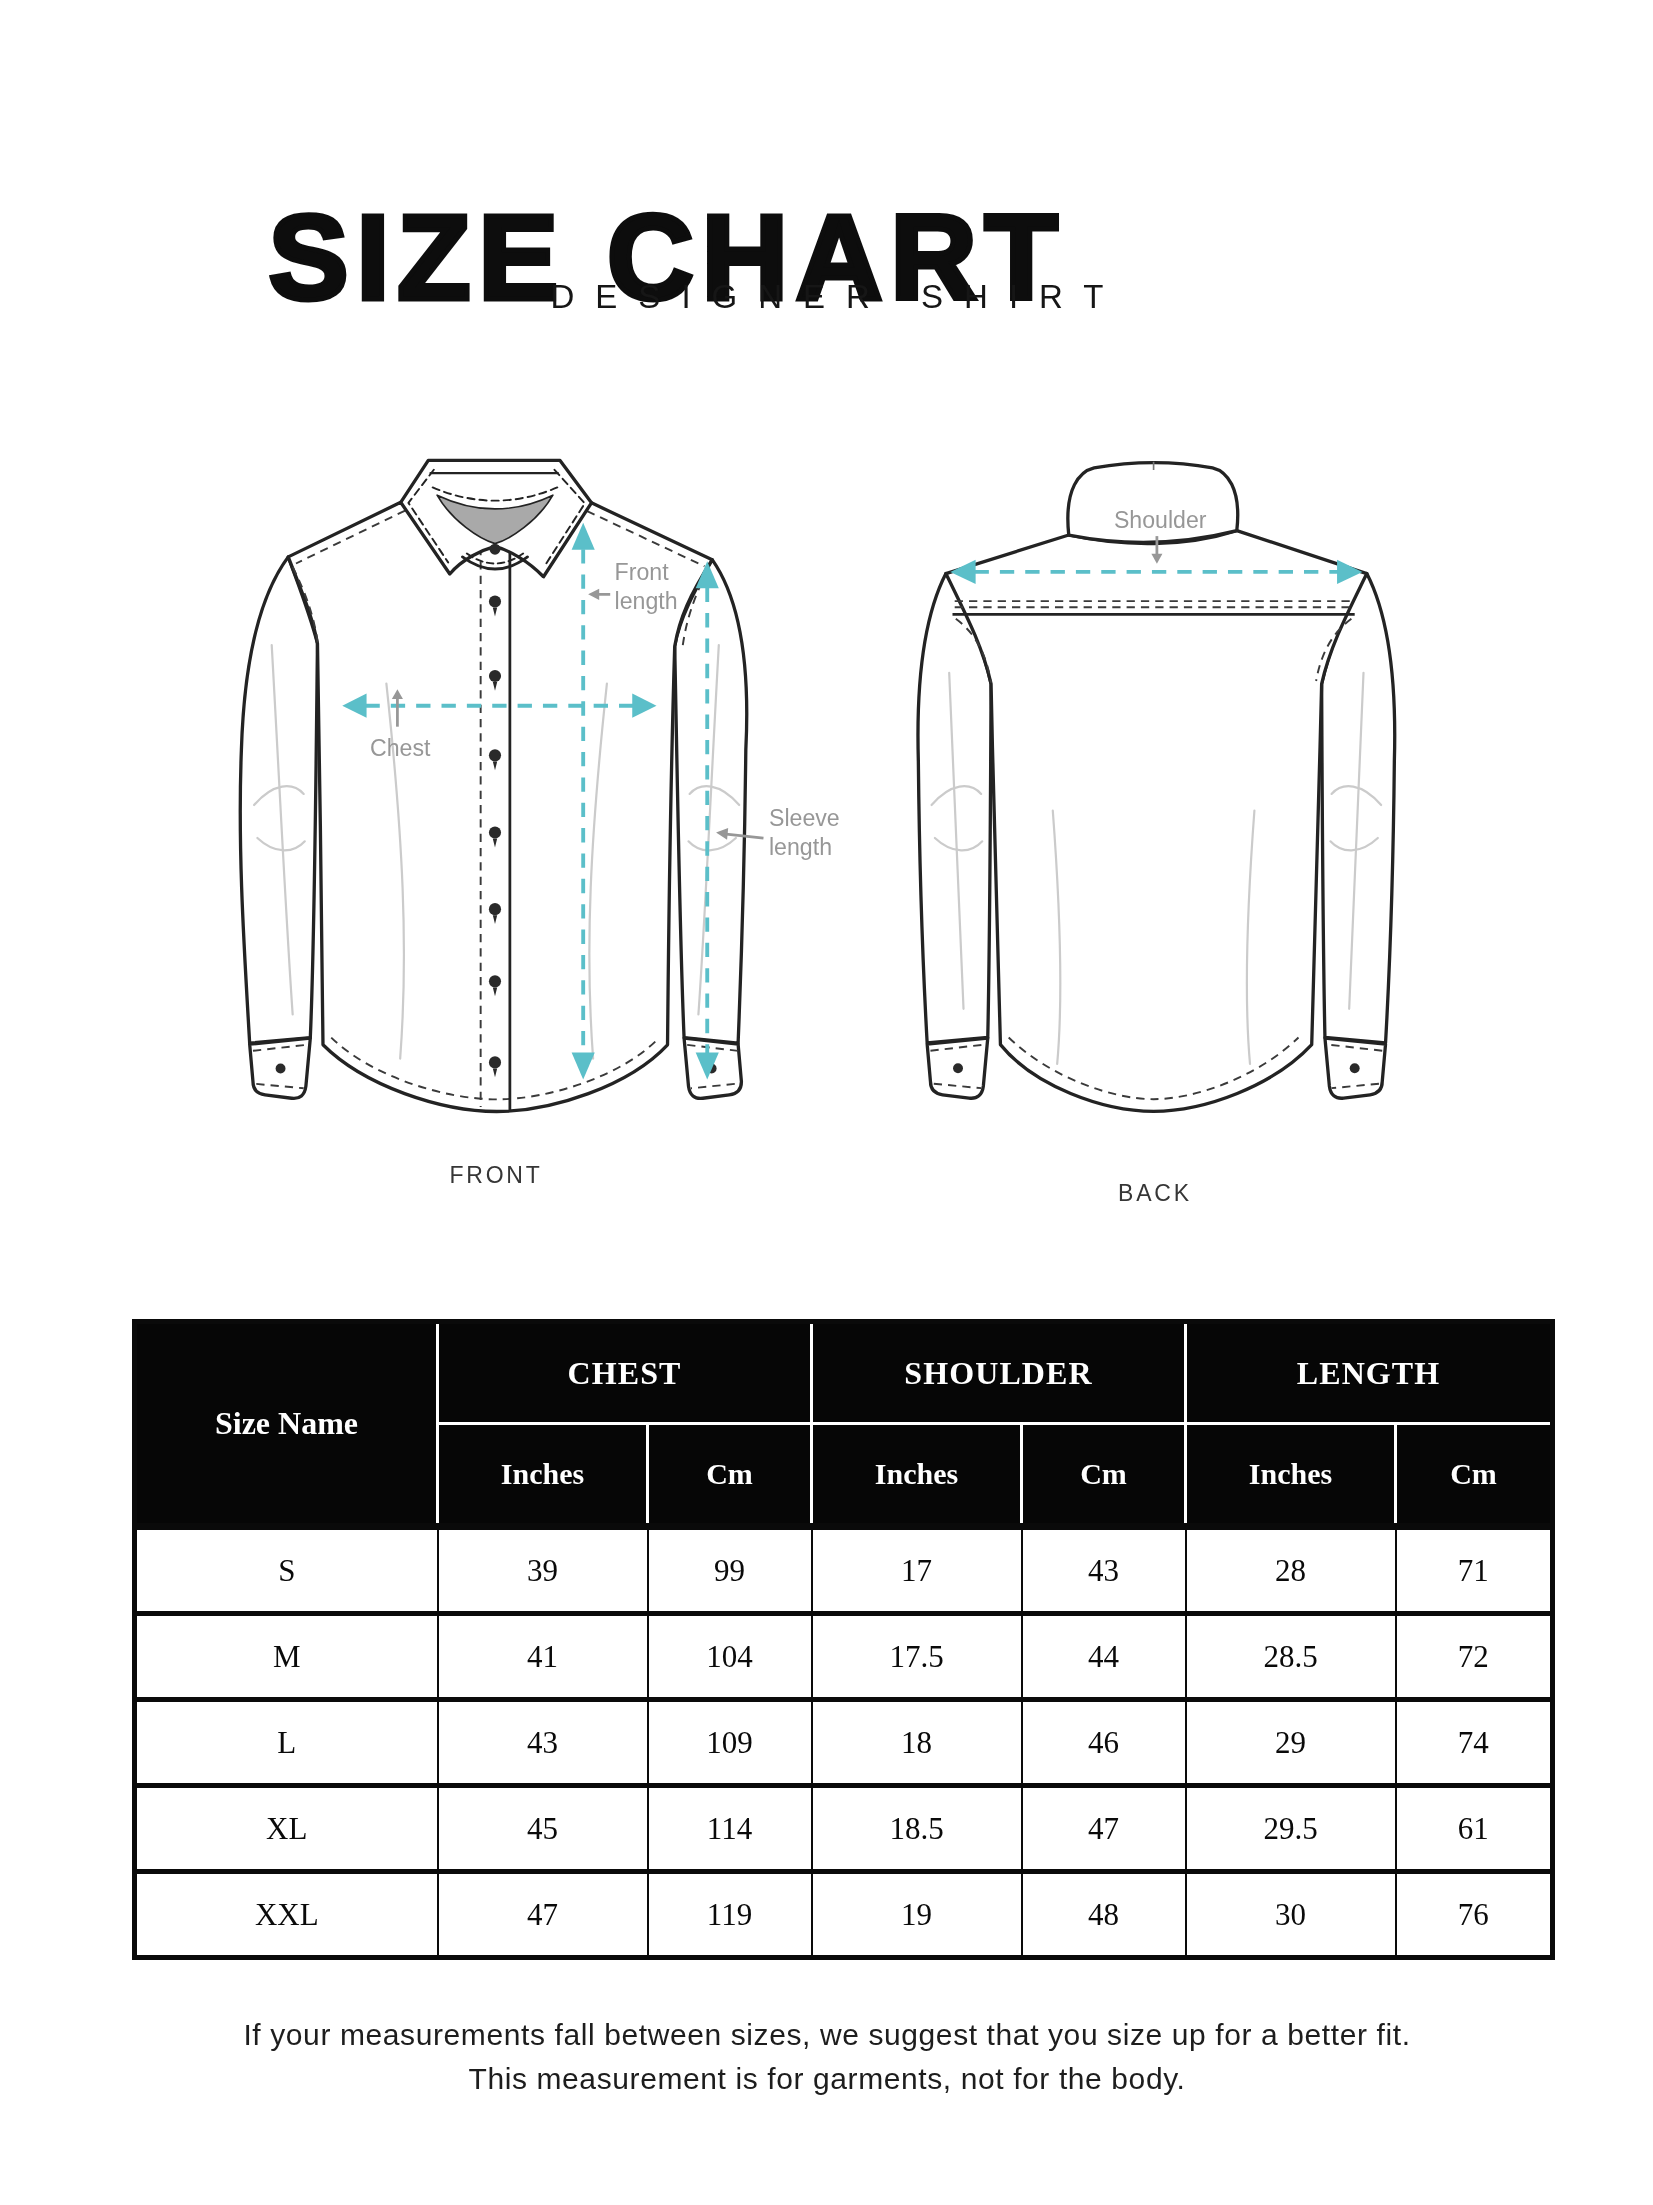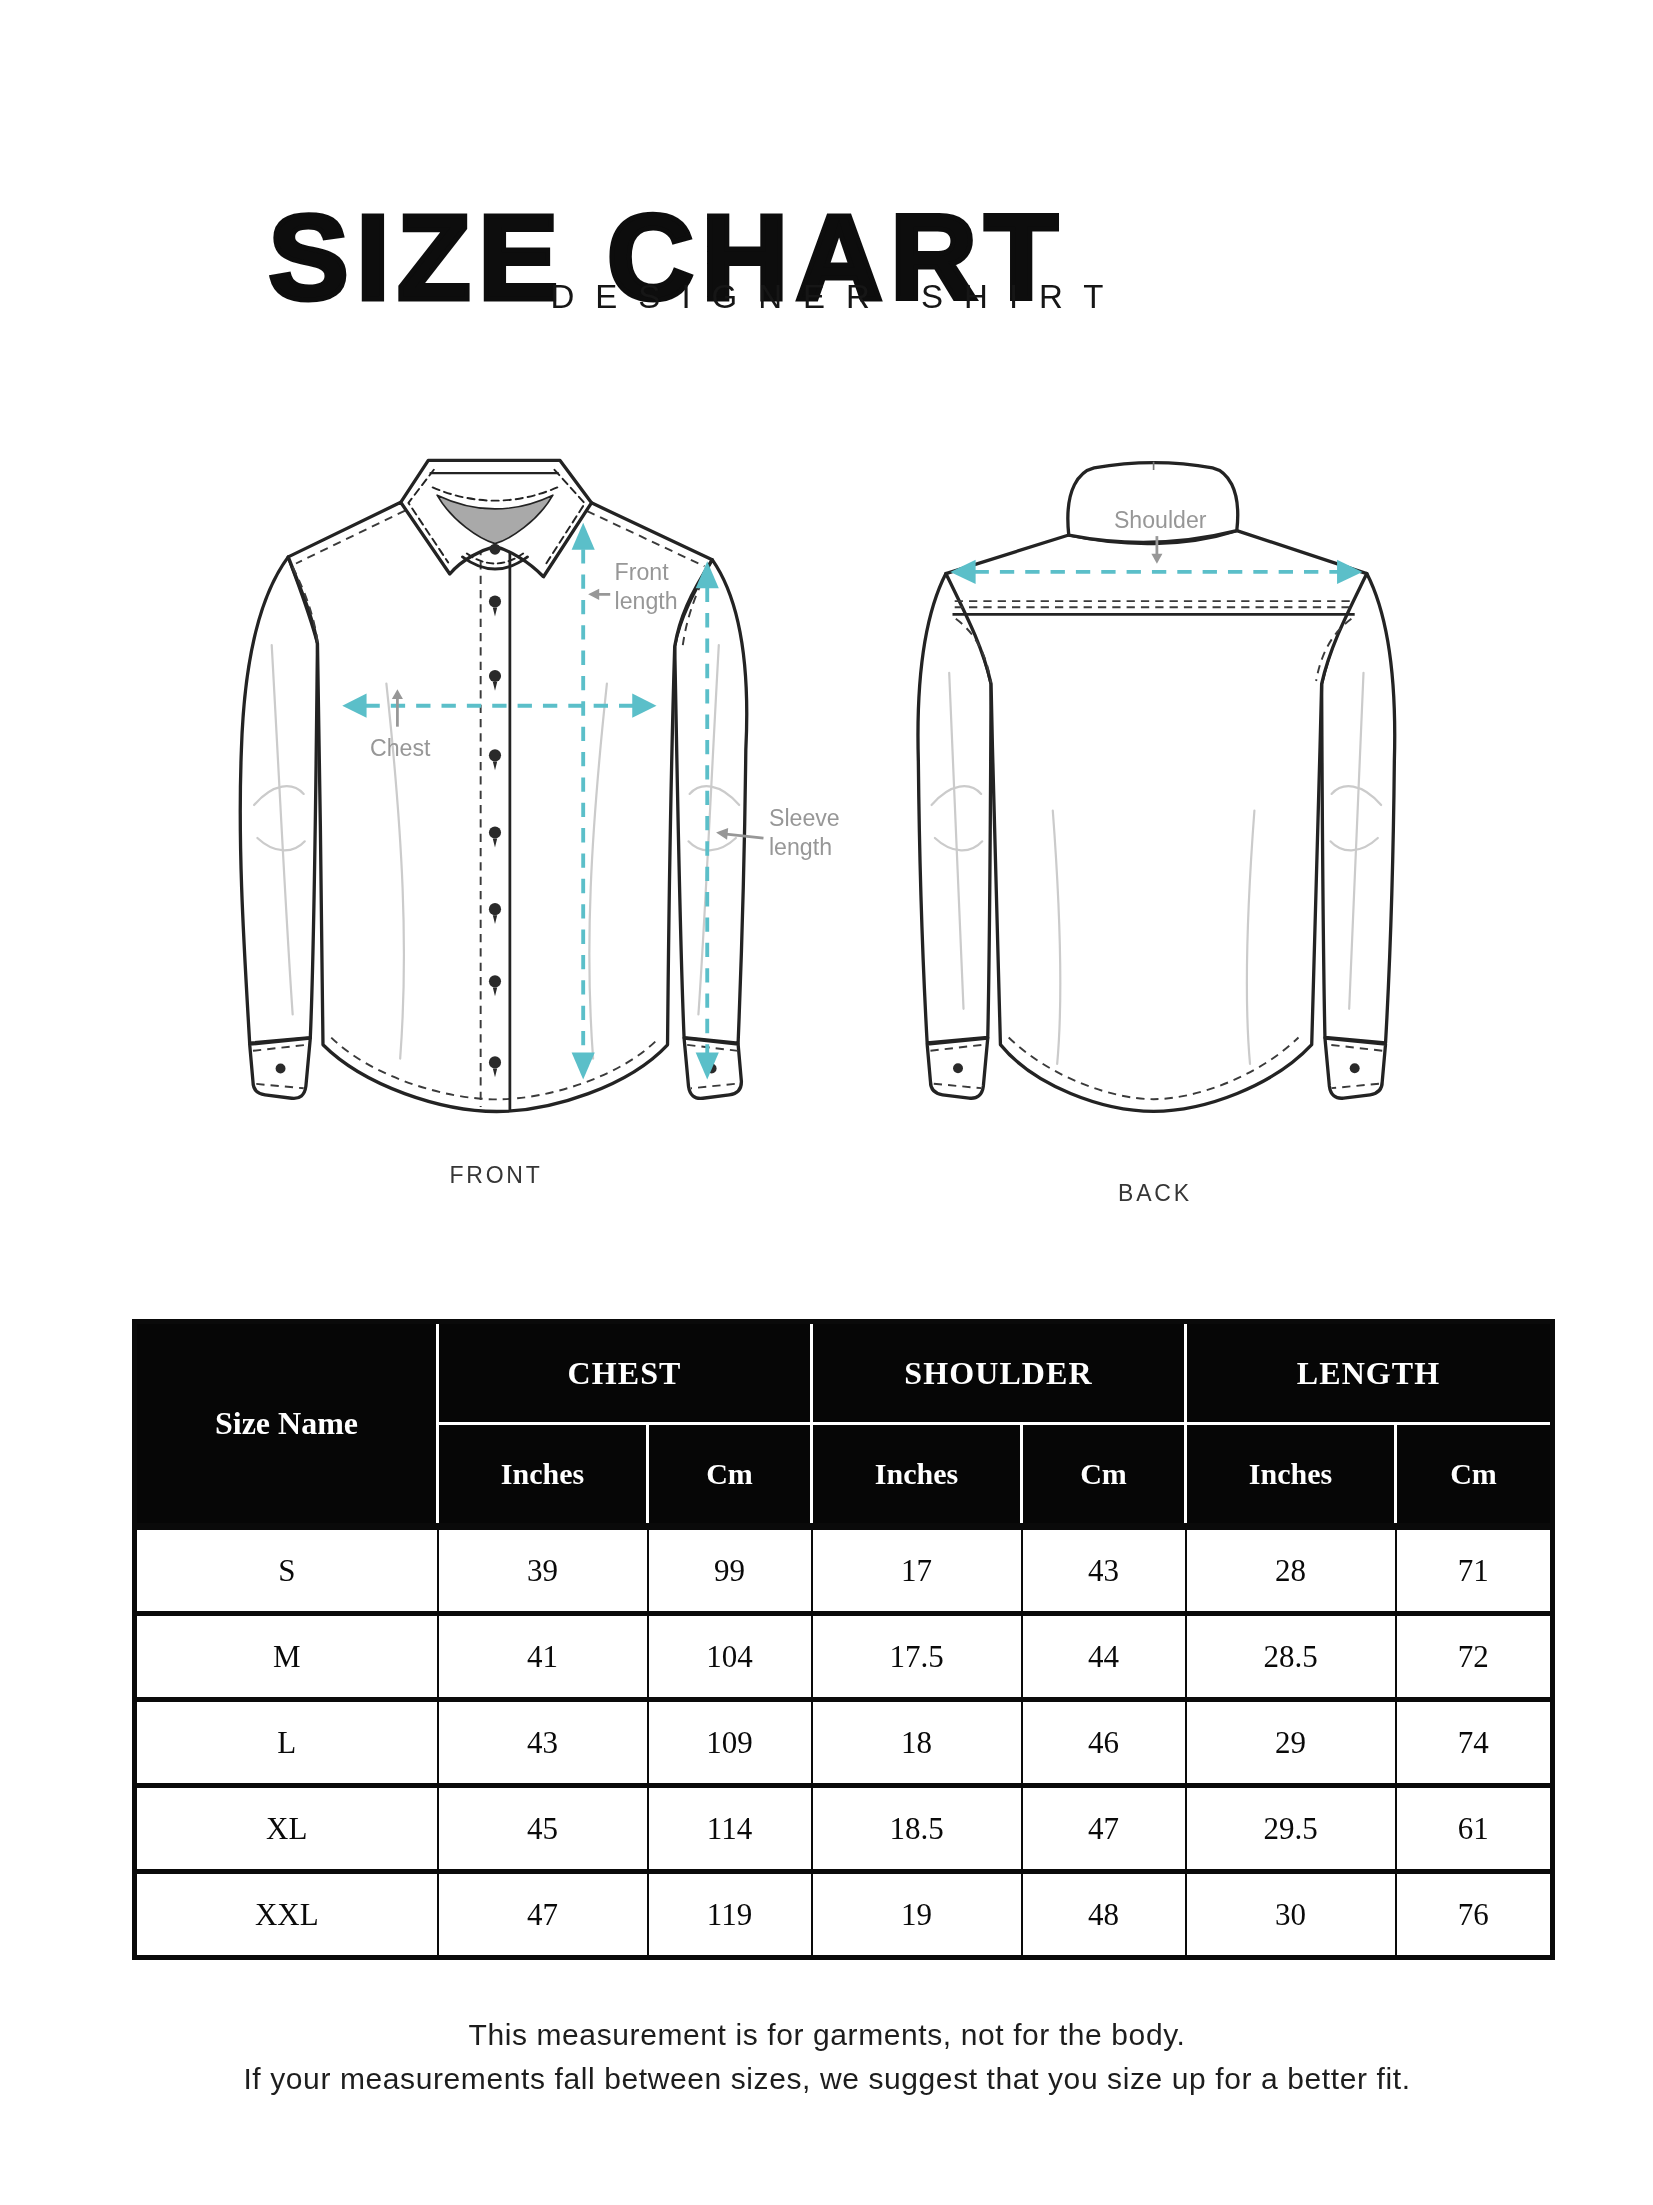--- a/index.html
+++ b/index.html
@@ -298,16 +298,16 @@
           <td>19</td>
           <td>48</td>
           <td>30</td>
           <td>76</td>
         </tr>
       </tbody>
   </table>
 </div>
 
 <div class="footer">
+  <div>If your measurements fall between sizes, we suggest that you size up for a better fit.</div>
   <div>This measurement is for garments, not for the body.</div>
-  <div>If your measurements fall between sizes, we suggest that you size up for a better fit.</div>
 </div>
 
 
 </body></html>

